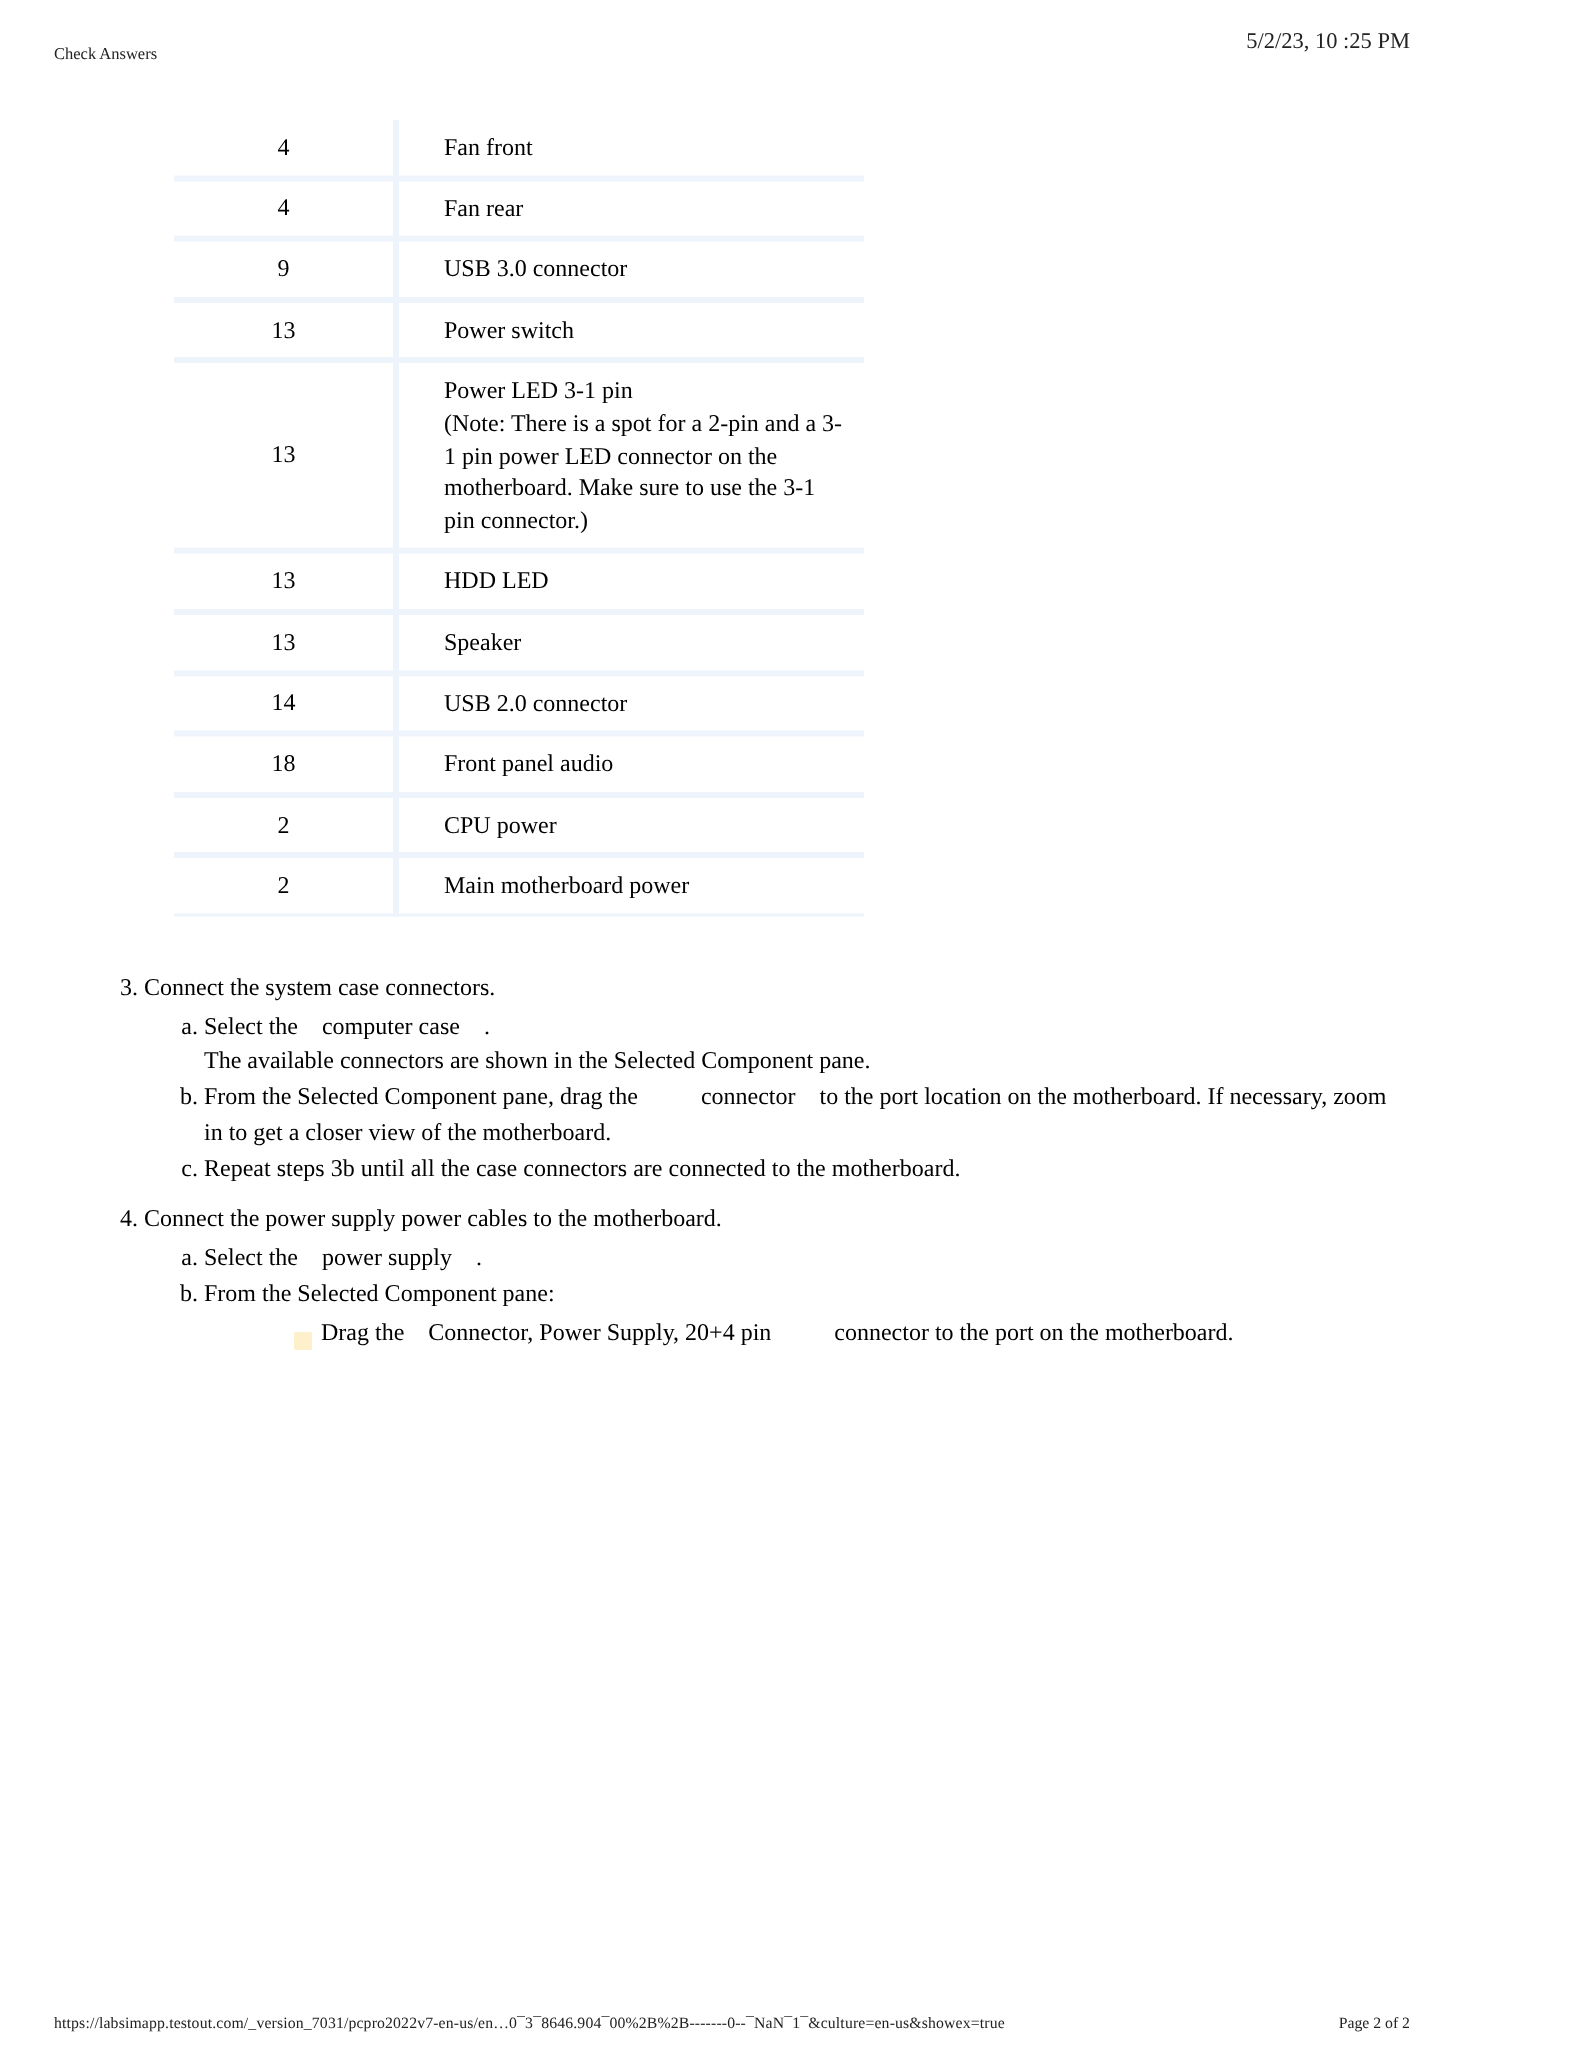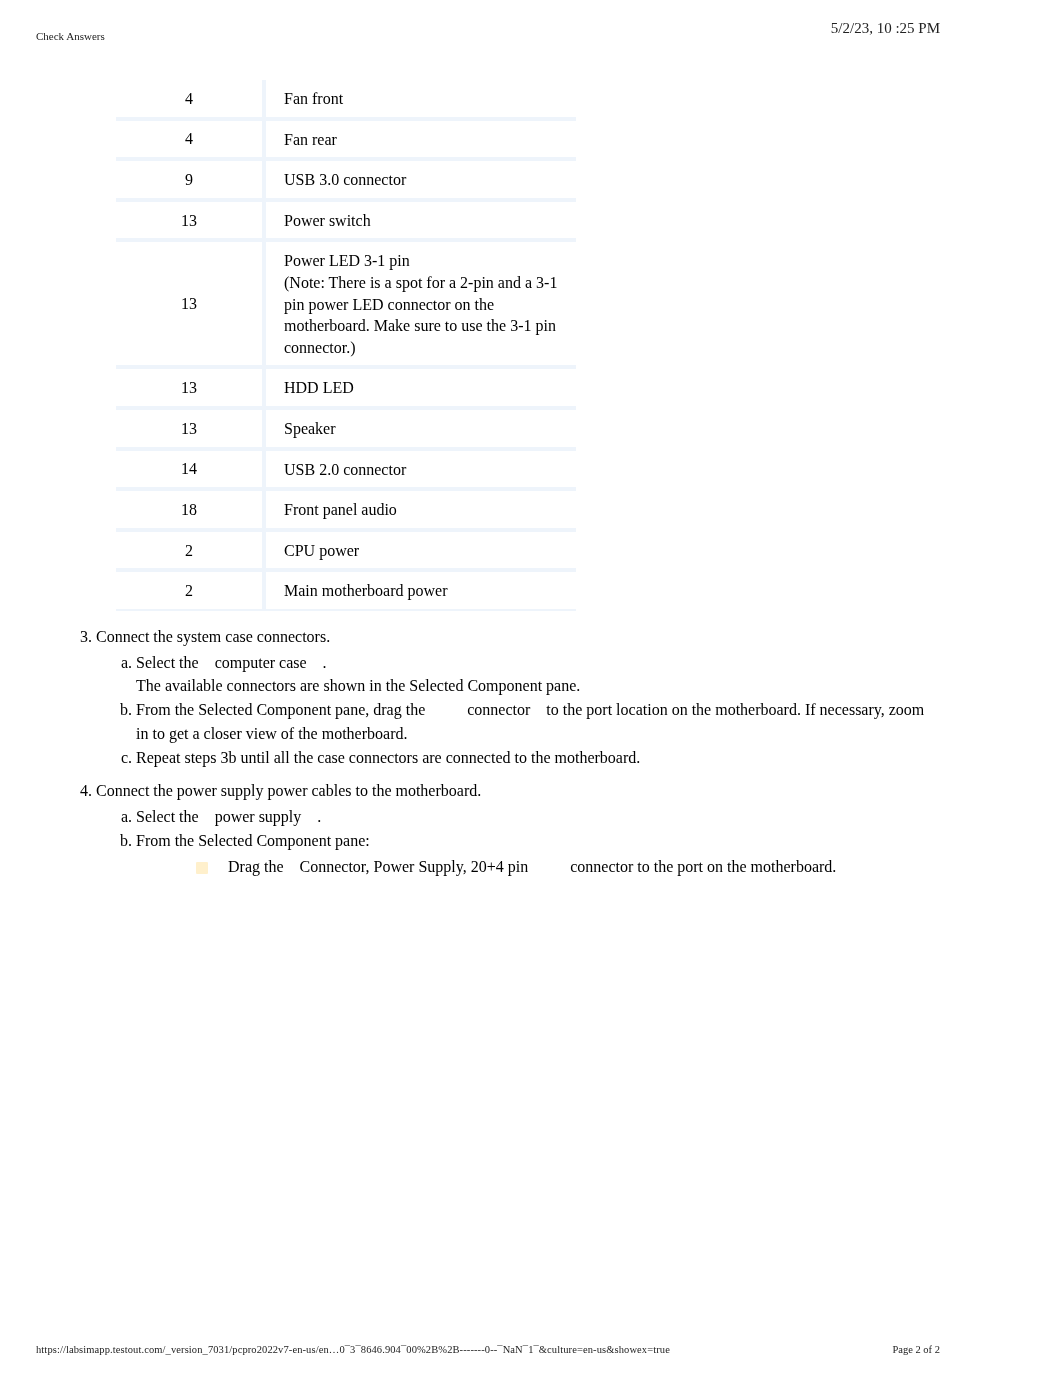--- a/index.html
+++ b/index.html
@@ -46,41 +46,41 @@
     border-bottom: 2px solid #eef4fb;
   }
   table.comp tr:first-child td,
   table.comp tr:first-child th { border-top: none; }
   table.comp td.num {
     width: 150px;
     text-align: center;
     border-right: 4px solid #eef4fb;
   }
   table.comp td.desc {
-    padding-left: 18px;
+    padding-left: 30px;
     line-height: 1.35;
   }
   table.comp th.hnum {
     width: 150px;
     text-align: center;
     color: #e7853d;
     font-weight: normal;
     border-right: 4px solid #eef4fb;
     background: #fff;
   }
   table.comp th.hdesc {
     text-align: center;
     color: #e7853d;
     font-weight: normal;
     background: #fff;
   }
   .sep-row td, .sep-row th { padding-top: 10px; }
   ol.main {
     margin-left: 42px;
-    margin-top: 14px;
+    margin-top: 36px;
     padding-left: 18px;
   }
   ol.main > li {
     margin-bottom: 10px;
     line-height: 1.45;
   }
   ol.sub {
     list-style-type: lower-alpha;
     margin-left: 22px;
     padding-left: 18px;
@@ -88,22 +88,22 @@
   }
   ol.sub > li {
     margin-bottom: 1px;
   }
   .bullet-block {
     margin-left: 60px;
     margin-top: 2px;
   }
   .bullet-row {
     display: flex;
-    align-items: center;
-    gap: 20px;
+    align-items: flex-end;
+    gap: 6px;
   }
   .bullet-marker {
     width: 12px; height: 12px;
     background: #fff0cc;
     margin-top: 4px;
     flex: 0 0 12px;
     border-radius: 1px;
   }
   .copyright-bar {
     margin-top: 22px;

